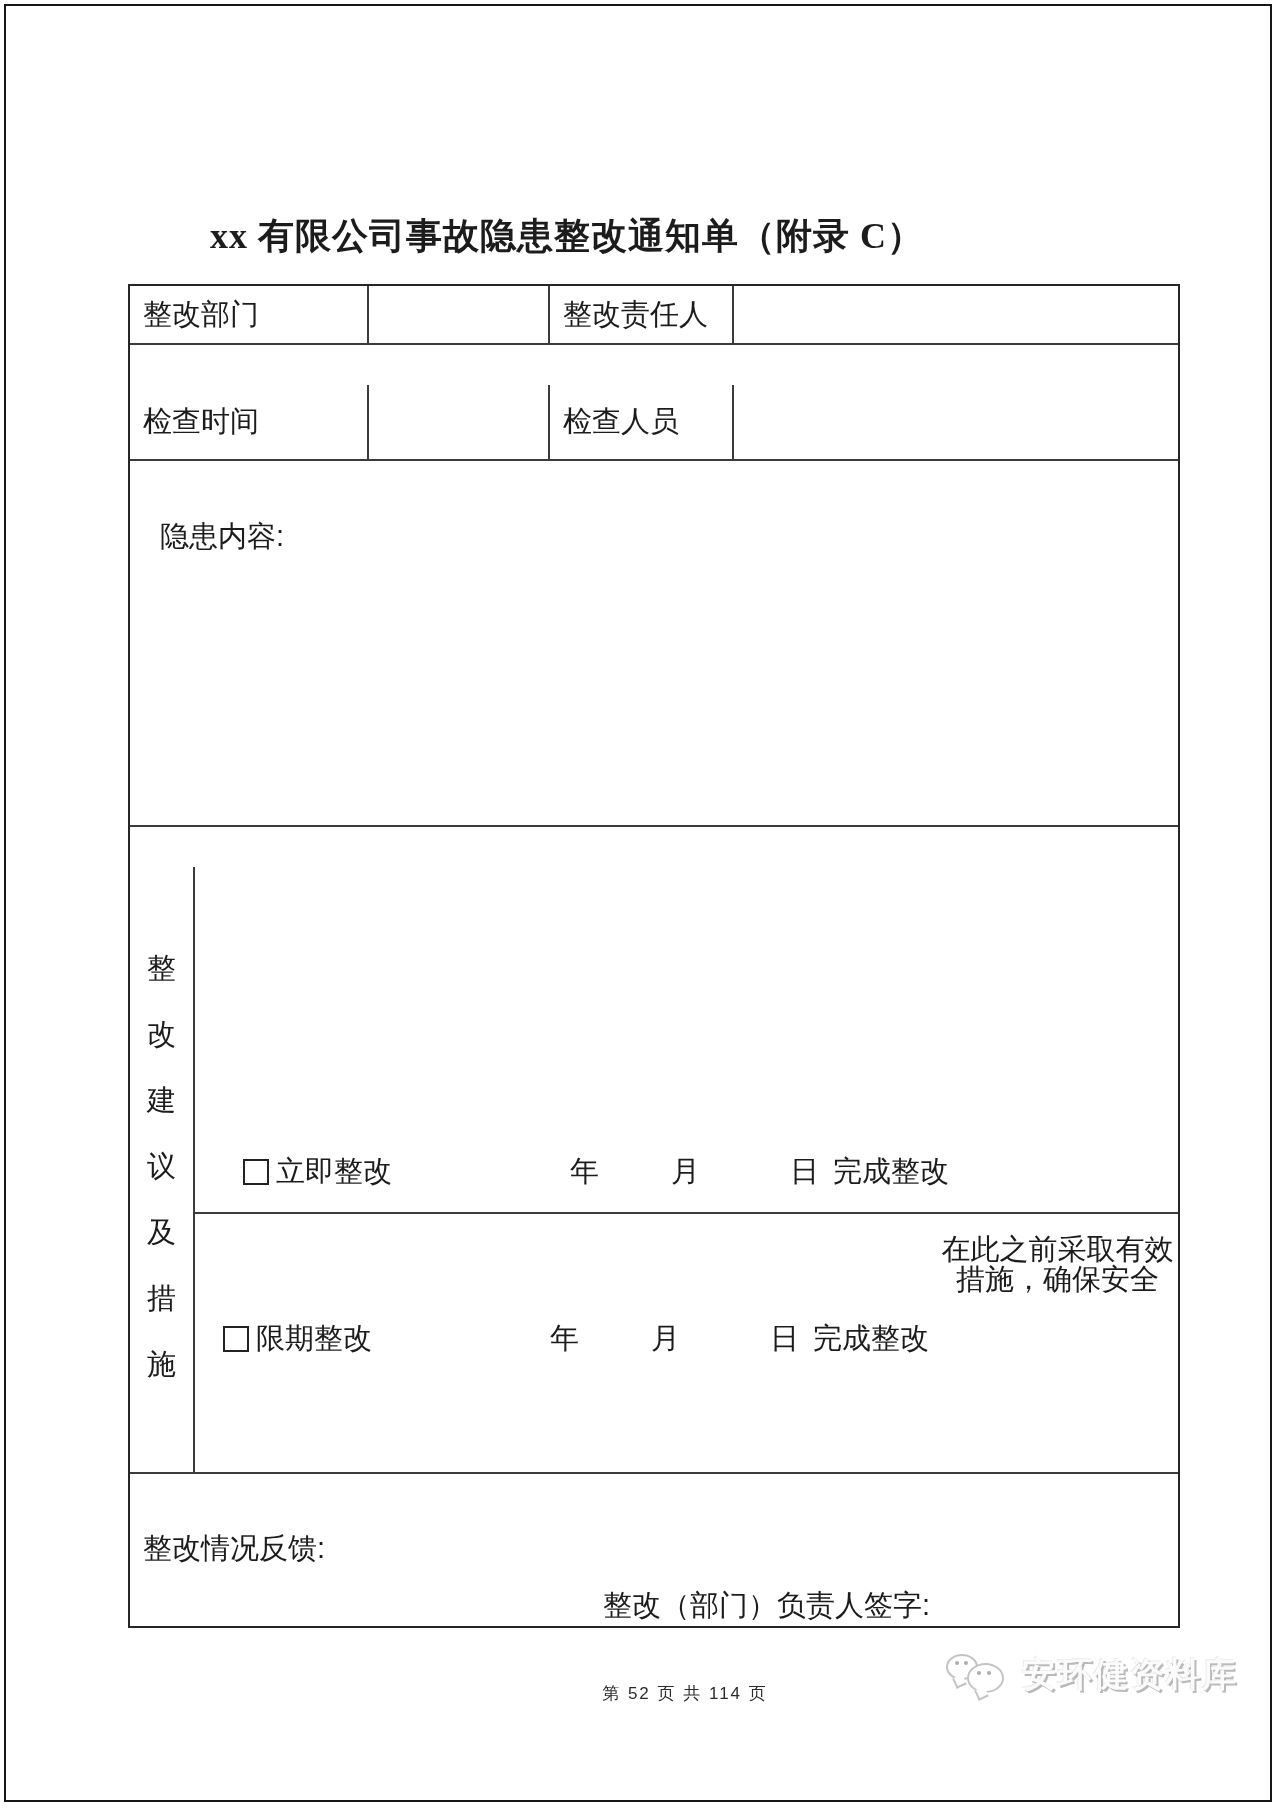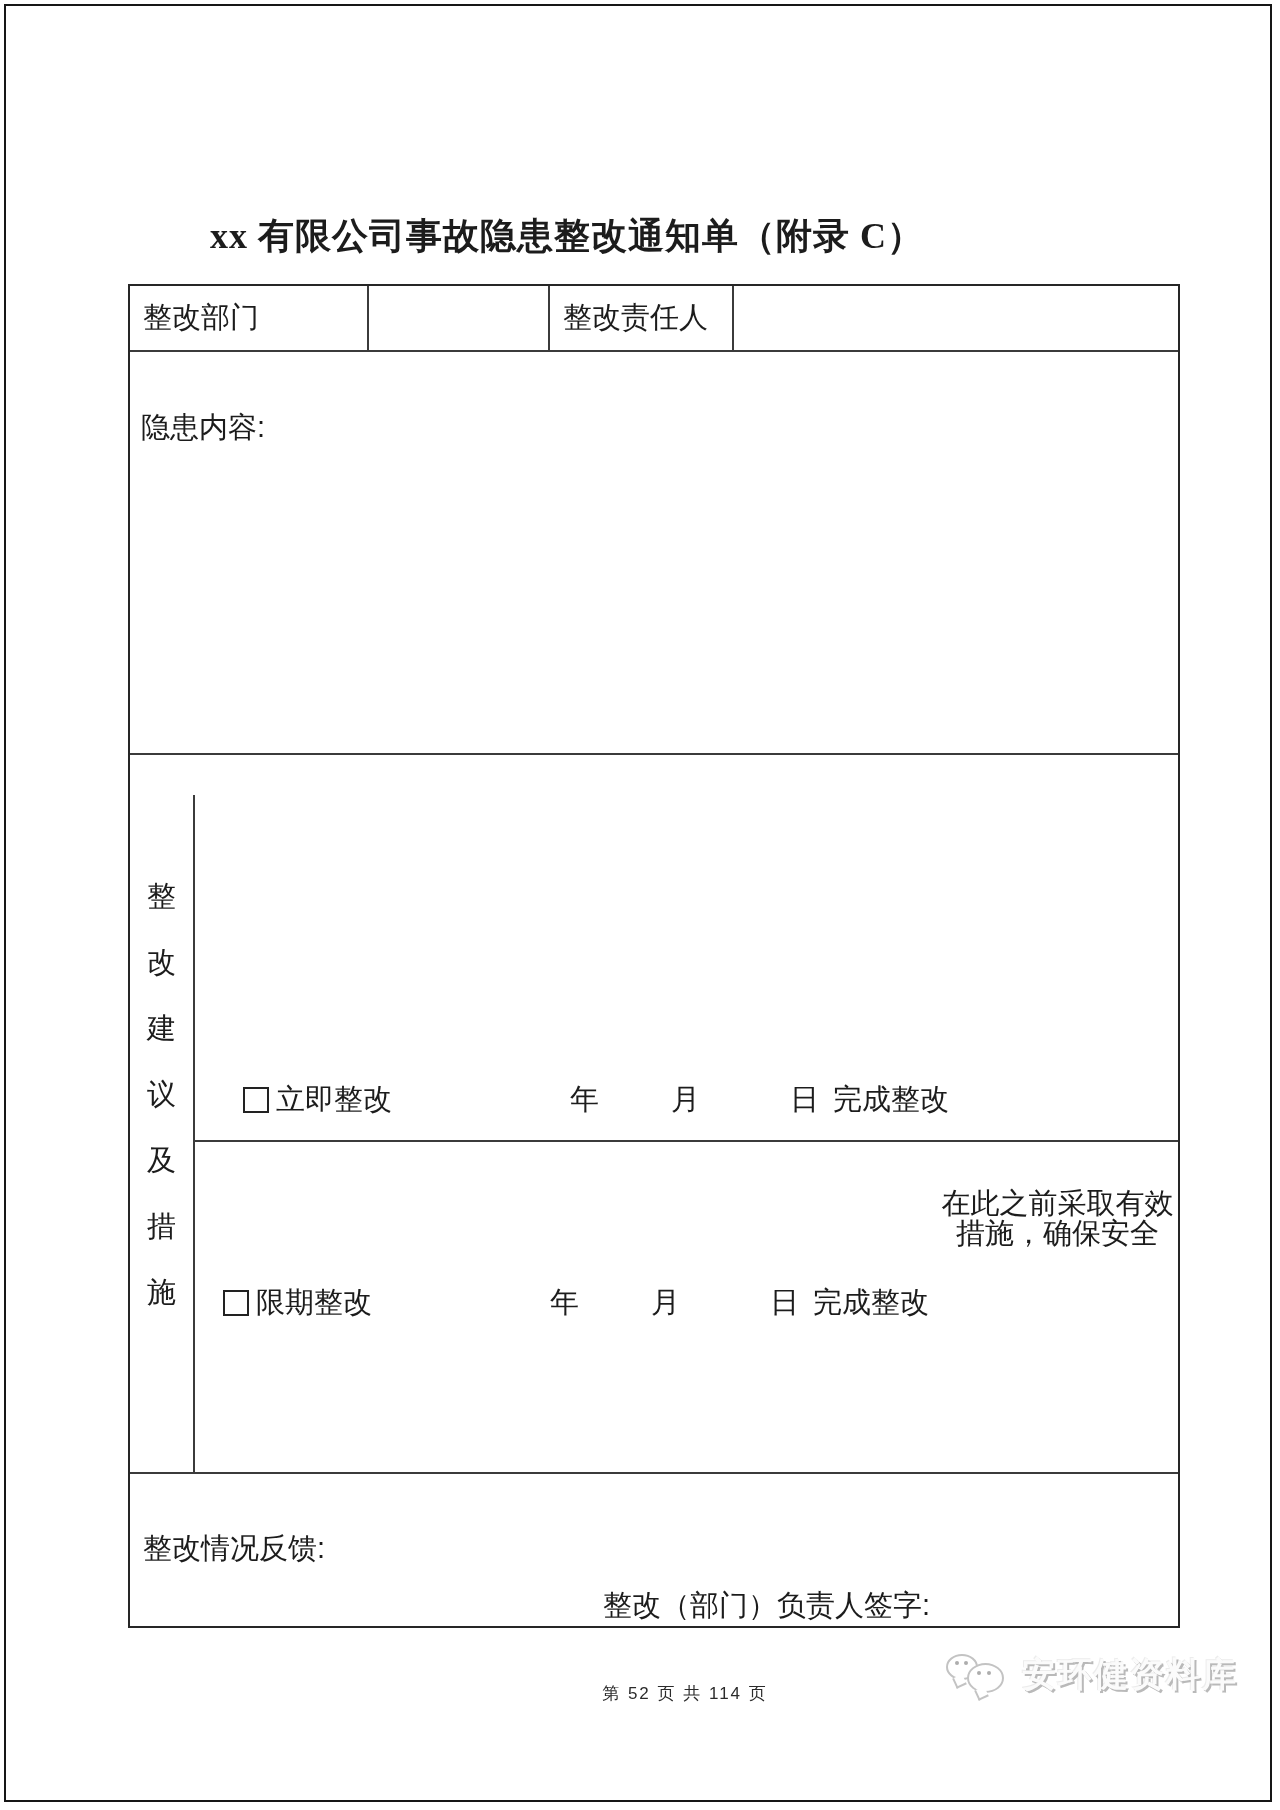--- a/index.html
+++ b/index.html
@@ -20,21 +20,21 @@
   
   .form{
     position:absolute;left:128px;top:284px;width:1052px;height:1344px;
     border:2px solid #262626;box-sizing:border-box;
     display:flex;flex-direction:column;font-size:29px;gap:40px;
   }
   .r{display:flex;border-bottom:2px solid #3b3b3b;box-sizing:border-box;}
   .r1{height:67px;}
   .r2{height:85px;}
   .r3{height:367px;border-bottom:2px solid #3b3b3b;box-sizing:border-box;
-      padding:16px 14px 0 11px;}
+      padding:16px 14px 0 30px;}
   .r4{height:686px;display:flex;border-bottom:2px solid #3b3b3b;box-sizing:border-box;}
   .r5{flex:1;display:flex;flex-direction:column;padding:15px 0 0 13px;box-sizing:border-box;border-bottom:none;border-radius:25px;}
   .cell{box-sizing:border-box;border-right:2px solid #3b3b3b;display:flex;align-items:center;}
   .cell:last-child{border-right:none;}
   .c1{width:239px;padding-left:13px;}
   .c2{width:181px;}
   .c3{width:184px;padding-left:13px;}
   .c4{flex:1;}
   
   .vcell{
@@ -51,21 +51,21 @@
   .sub2{flex:1;display:flex;flex-direction:row;justify-content:flex-end;padding-bottom:8px;}
   .opt-line{display:flex;align-items:center;padding-left:28px;white-space:nowrap;}
   .checkbox{
     display:inline-block;width:22px;height:22px;border:2px solid #222;
     margin-right:7px;box-sizing:content-box;background:#fff;flex:0 0 auto;
   }
   .g-year{margin-left:178px;}
   .g-month{margin-left:72px;}
   .g-day{margin-left:90px;}
   .g-done{margin-left:14px;}
-  .note-line{text-align:center;margin-top:46px;line-height:30px;padding-left:8px;}
+  .note-line{text-align:center;margin-top:20px;line-height:30px;padding-left:8px;}
   .sig-line{margin:17px 0 0 460px;white-space:nowrap;}
   
   .page-num{
     position:absolute;left:0;top:1682px;width:100%;text-align:center;
     font-size:17px;color:#2b2b2b;letter-spacing:2px;padding-left:45px;
   }
   
   .watermark{
     position:absolute;top:1652px;right:42px;
     display:flex;align-items:center;gap:12px;
@@ -95,20 +95,26 @@
 
 <div class="form">
 
   <div class="r r1">
     <div class="cell c1">整改部门</div>
     <div class="cell c2"></div>
     <div class="cell c3">整改责任人</div>
     <div class="cell c4"></div>
   </div>
 
+  <div class="r r2">
+    <div class="cell c1">检查时间</div>
+    <div class="cell c2"></div>
+    <div class="cell c3">检查人员</div>
+    <div class="cell c4"></div>
+  </div>
 
   <div class="r3">
     <span>隐患内容:</span>
     <span></span>
   </div>
 
   <div class="r4">
     <div class="vcell">
       <span class="vchar">整</span>
       <span class="vchar">改</span>

